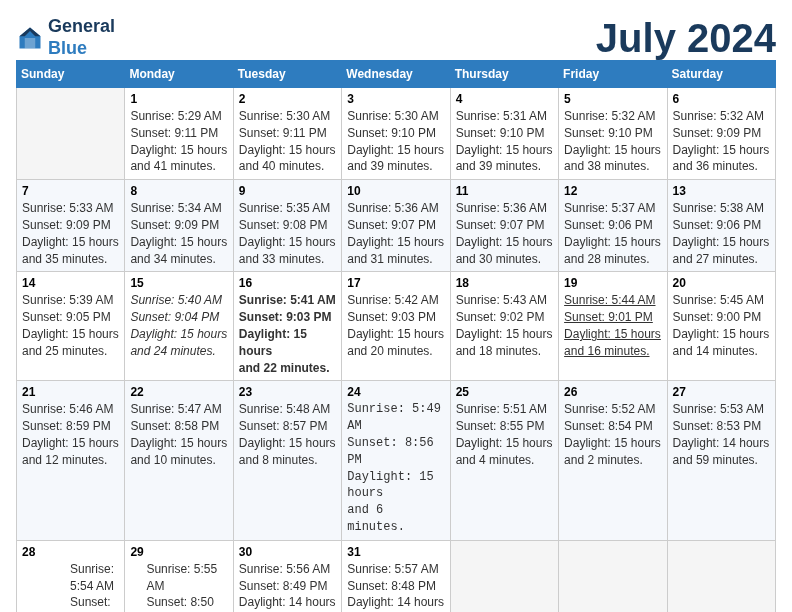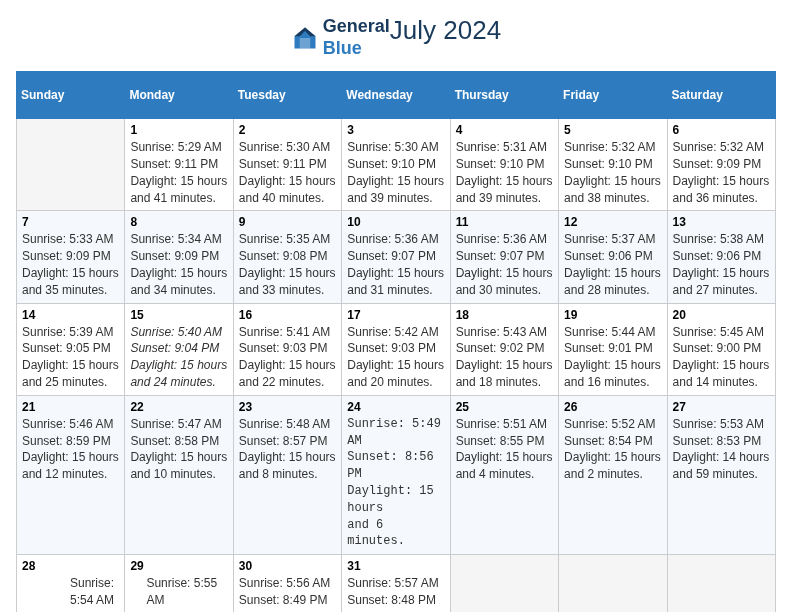--- a/index.html
+++ b/index.html
@@ -5,23 +5,22 @@
     * { margin: 0; padding: 0; box-sizing: border-box; }
     body {
       font-family: Arial, sans-serif;
       background: #fff;
       width: 792px;
       min-height: 612px;
       padding: 16px;
     }
     .header {
       display: flex;
-      justify-content: center;
+      justify-content: space-between;
       align-items: flex-start;
-      margin-bottom: 12px;
     }
     .logo {
       display: flex;
       align-items: center;
       gap: 4px;
     }
     .logo-text {
       font-size: 18px;
       font-weight: bold;
       color: #1a3a5c;
@@ -31,38 +30,38 @@
       color: #2e7cbf;
     }
     .logo-icon {
       width: 28px;
       height: 28px;
     }
     .title-area {
       text-align: right;
     }
     .month-title {
-      font-size: 26px;
-      font-weight: normal;
+      font-size: 40px;
+      font-weight: bold;
       color: #1a3a5c;
       line-height: 1.1;
     }
     .location-title {
       font-size: 15px;
       color: #444;
     }
     table {
       width: 100%;
       border-collapse: collapse;
       font-size: 10.5px;
     }
     thead th {
       background: #2e7cbf;
       color: #fff;
-      padding: 16px 4px;
+      padding: 6px 4px;
       text-align: left;
       font-size: 12px;
       font-weight: bold;
       border: 1px solid #2e7cbf;
     }
     tbody td {
       border: 1px solid #ccc;
       vertical-align: top;
       padding: 4px 5px;
       width: calc(100% / 7);
@@ -234,42 +233,42 @@
         </td>
         <td>
           <span class="day-num">15</span>
           <div class="day-info" style="white-space: pre-line; font-style: italic;">Sunrise: 5:40 AM
 Sunset: 9:04 PM
 Daylight: 15 hours
 and 24 minutes.</div>
         </td>
         <td>
           <span class="day-num">16</span>
-          <div class="day-info" style="white-space: pre-line;">Sunrise: 5:41 AM
+          <div class="day-info" style="white-space: pre-line; font-weight: bold;">Sunrise: 5:41 AM
 Sunset: 9:03 PM
 Daylight: 15 hours
 and 22 minutes.</div>
         </td>
         <td>
           <span class="day-num">17</span>
           <div class="day-info" style="white-space: pre-line;">Sunrise: 5:42 AM
 Sunset: 9:03 PM
 Daylight: 15 hours
 and 20 minutes.</div>
         </td>
         <td>
           <span class="day-num">18</span>
           <div class="day-info" style="white-space: pre-line;">Sunrise: 5:43 AM
 Sunset: 9:02 PM
 Daylight: 15 hours
 and 18 minutes.</div>
         </td>
         <td>
           <span class="day-num">19</span>
-          <div class="day-info" style="white-space: pre-line;">Sunrise: 5:44 AM
+          <div class="day-info" style="white-space: pre-line; text-decoration: underline;">Sunrise: 5:44 AM
 Sunset: 9:01 PM
 Daylight: 15 hours
 and 16 minutes.</div>
         </td>
         <td>
           <span class="day-num">20</span>
           <div class="day-info" style="white-space: pre-line;">Sunrise: 5:45 AM
 Sunset: 9:00 PM
 Daylight: 15 hours
 and 14 minutes.</div>

